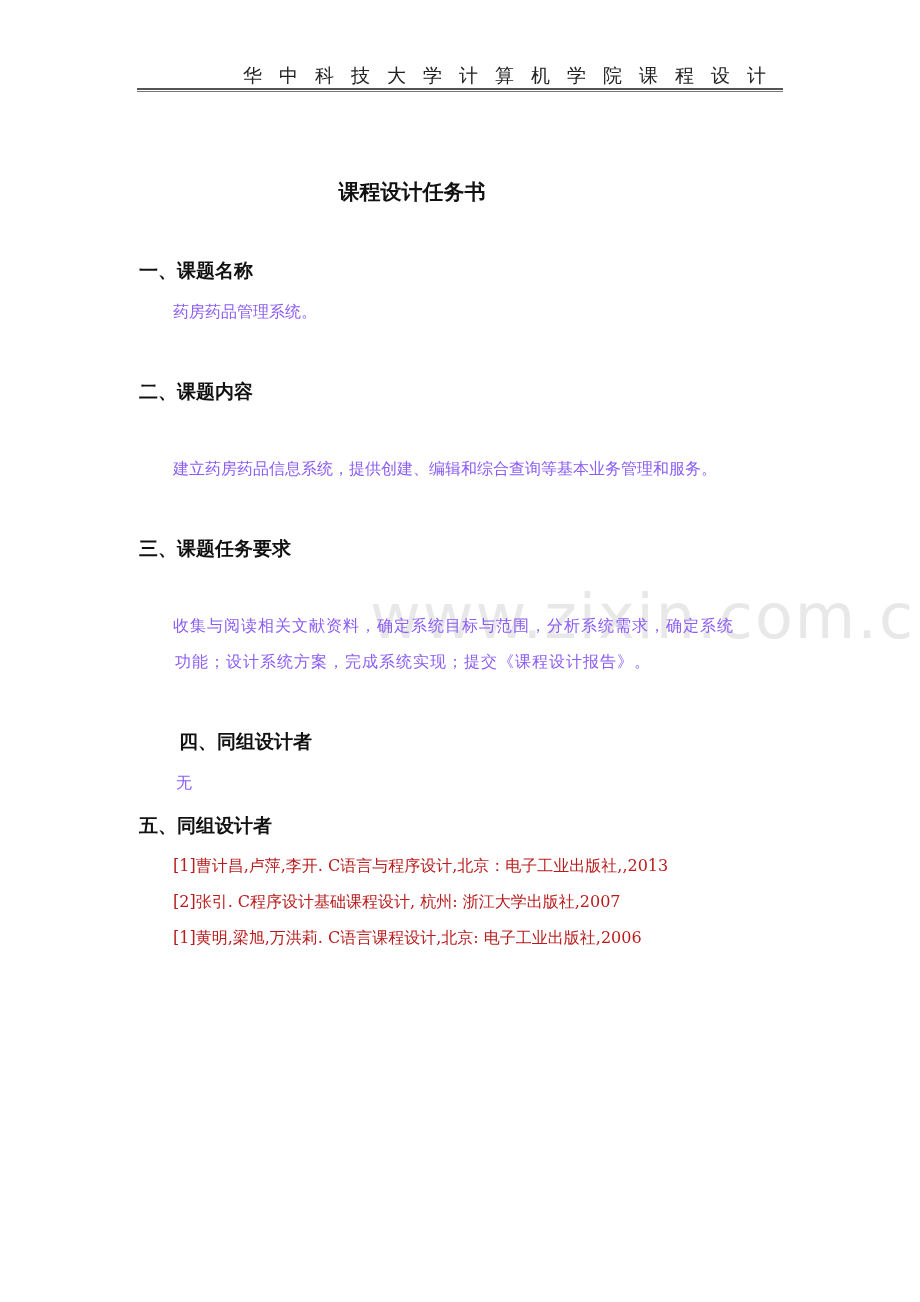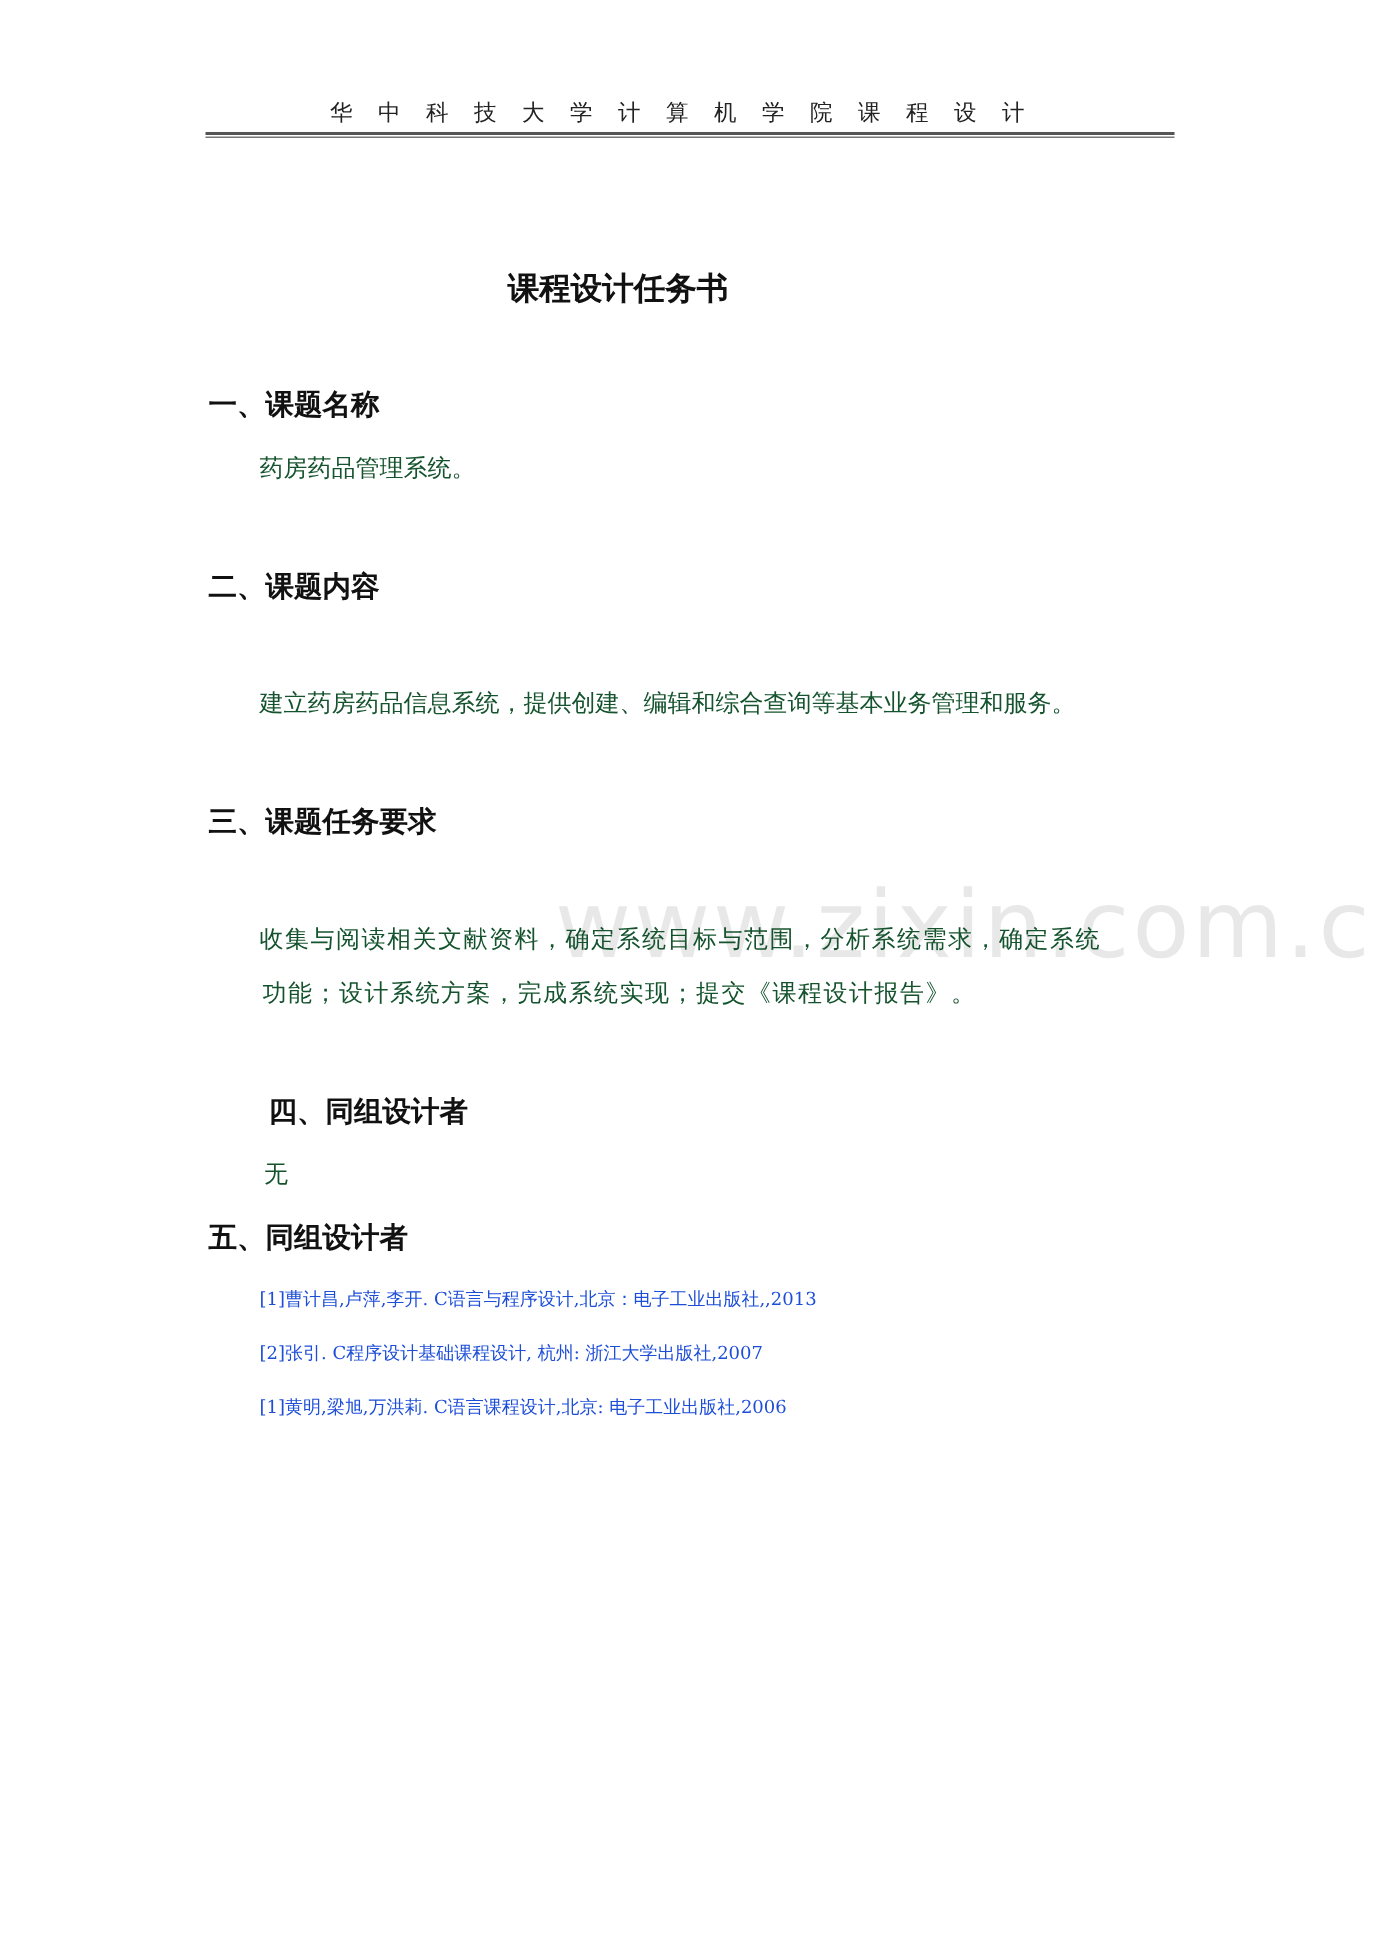--- a/index.html
+++ b/index.html
@@ -13,23 +13,23 @@
       position: relative;
       overflow: hidden;
       font-family: "DejaVu Serif", "Liberation Serif", serif;
       color: #111111;
     }
     .header {
       position: absolute;
       left: 137px;
       top: 64px;
       width: 646px;
-      text-align: center;
+      text-align: right;
       font-family: "DejaVu Sans", "Liberation Sans", sans-serif;
-      font-size: 15px;
+      font-size: 19px;
       letter-spacing: 17px;
       color: #222;
       line-height: 22px;
     }
     .header-rule {
       position: absolute;
       left: 137px;
       top: 88px;
       width: 646px;
       height: 0;
@@ -60,38 +60,38 @@
       font-family: "DejaVu Sans", "Liberation Sans", sans-serif;
       font-size: 19px;
       font-weight: bold;
       color: #111;
       line-height: 26px;
     }
     .para {
       position: absolute;
       font-size: 16px;
       line-height: 22px;
-      color: #14532d;
+      color: #8b5cf6;
     }
     .watermark {
       position: absolute;
       left: 370px;
       top: 580px;
       font-family: "DejaVu Sans", "Liberation Sans", sans-serif;
       font-size: 62px;
       color: rgba(190,190,190,0.35);
       letter-spacing: 2px;
       pointer-events: none;
     }
     .ref {
       position: absolute;
       left: 173px;
-      font-size: 12px;
+      font-size: 16px;
       line-height: 22px;
-      color: #1d4ed8;
+      color: #b91c1c;
       white-space: nowrap;
     }
   </style>
 </head>
 <body>
 
 <div class="header">华中科技大学计算机学院课程设计</div>
 <div class="header-rule"></div>
 <div class="header-rule2"></div>
 

